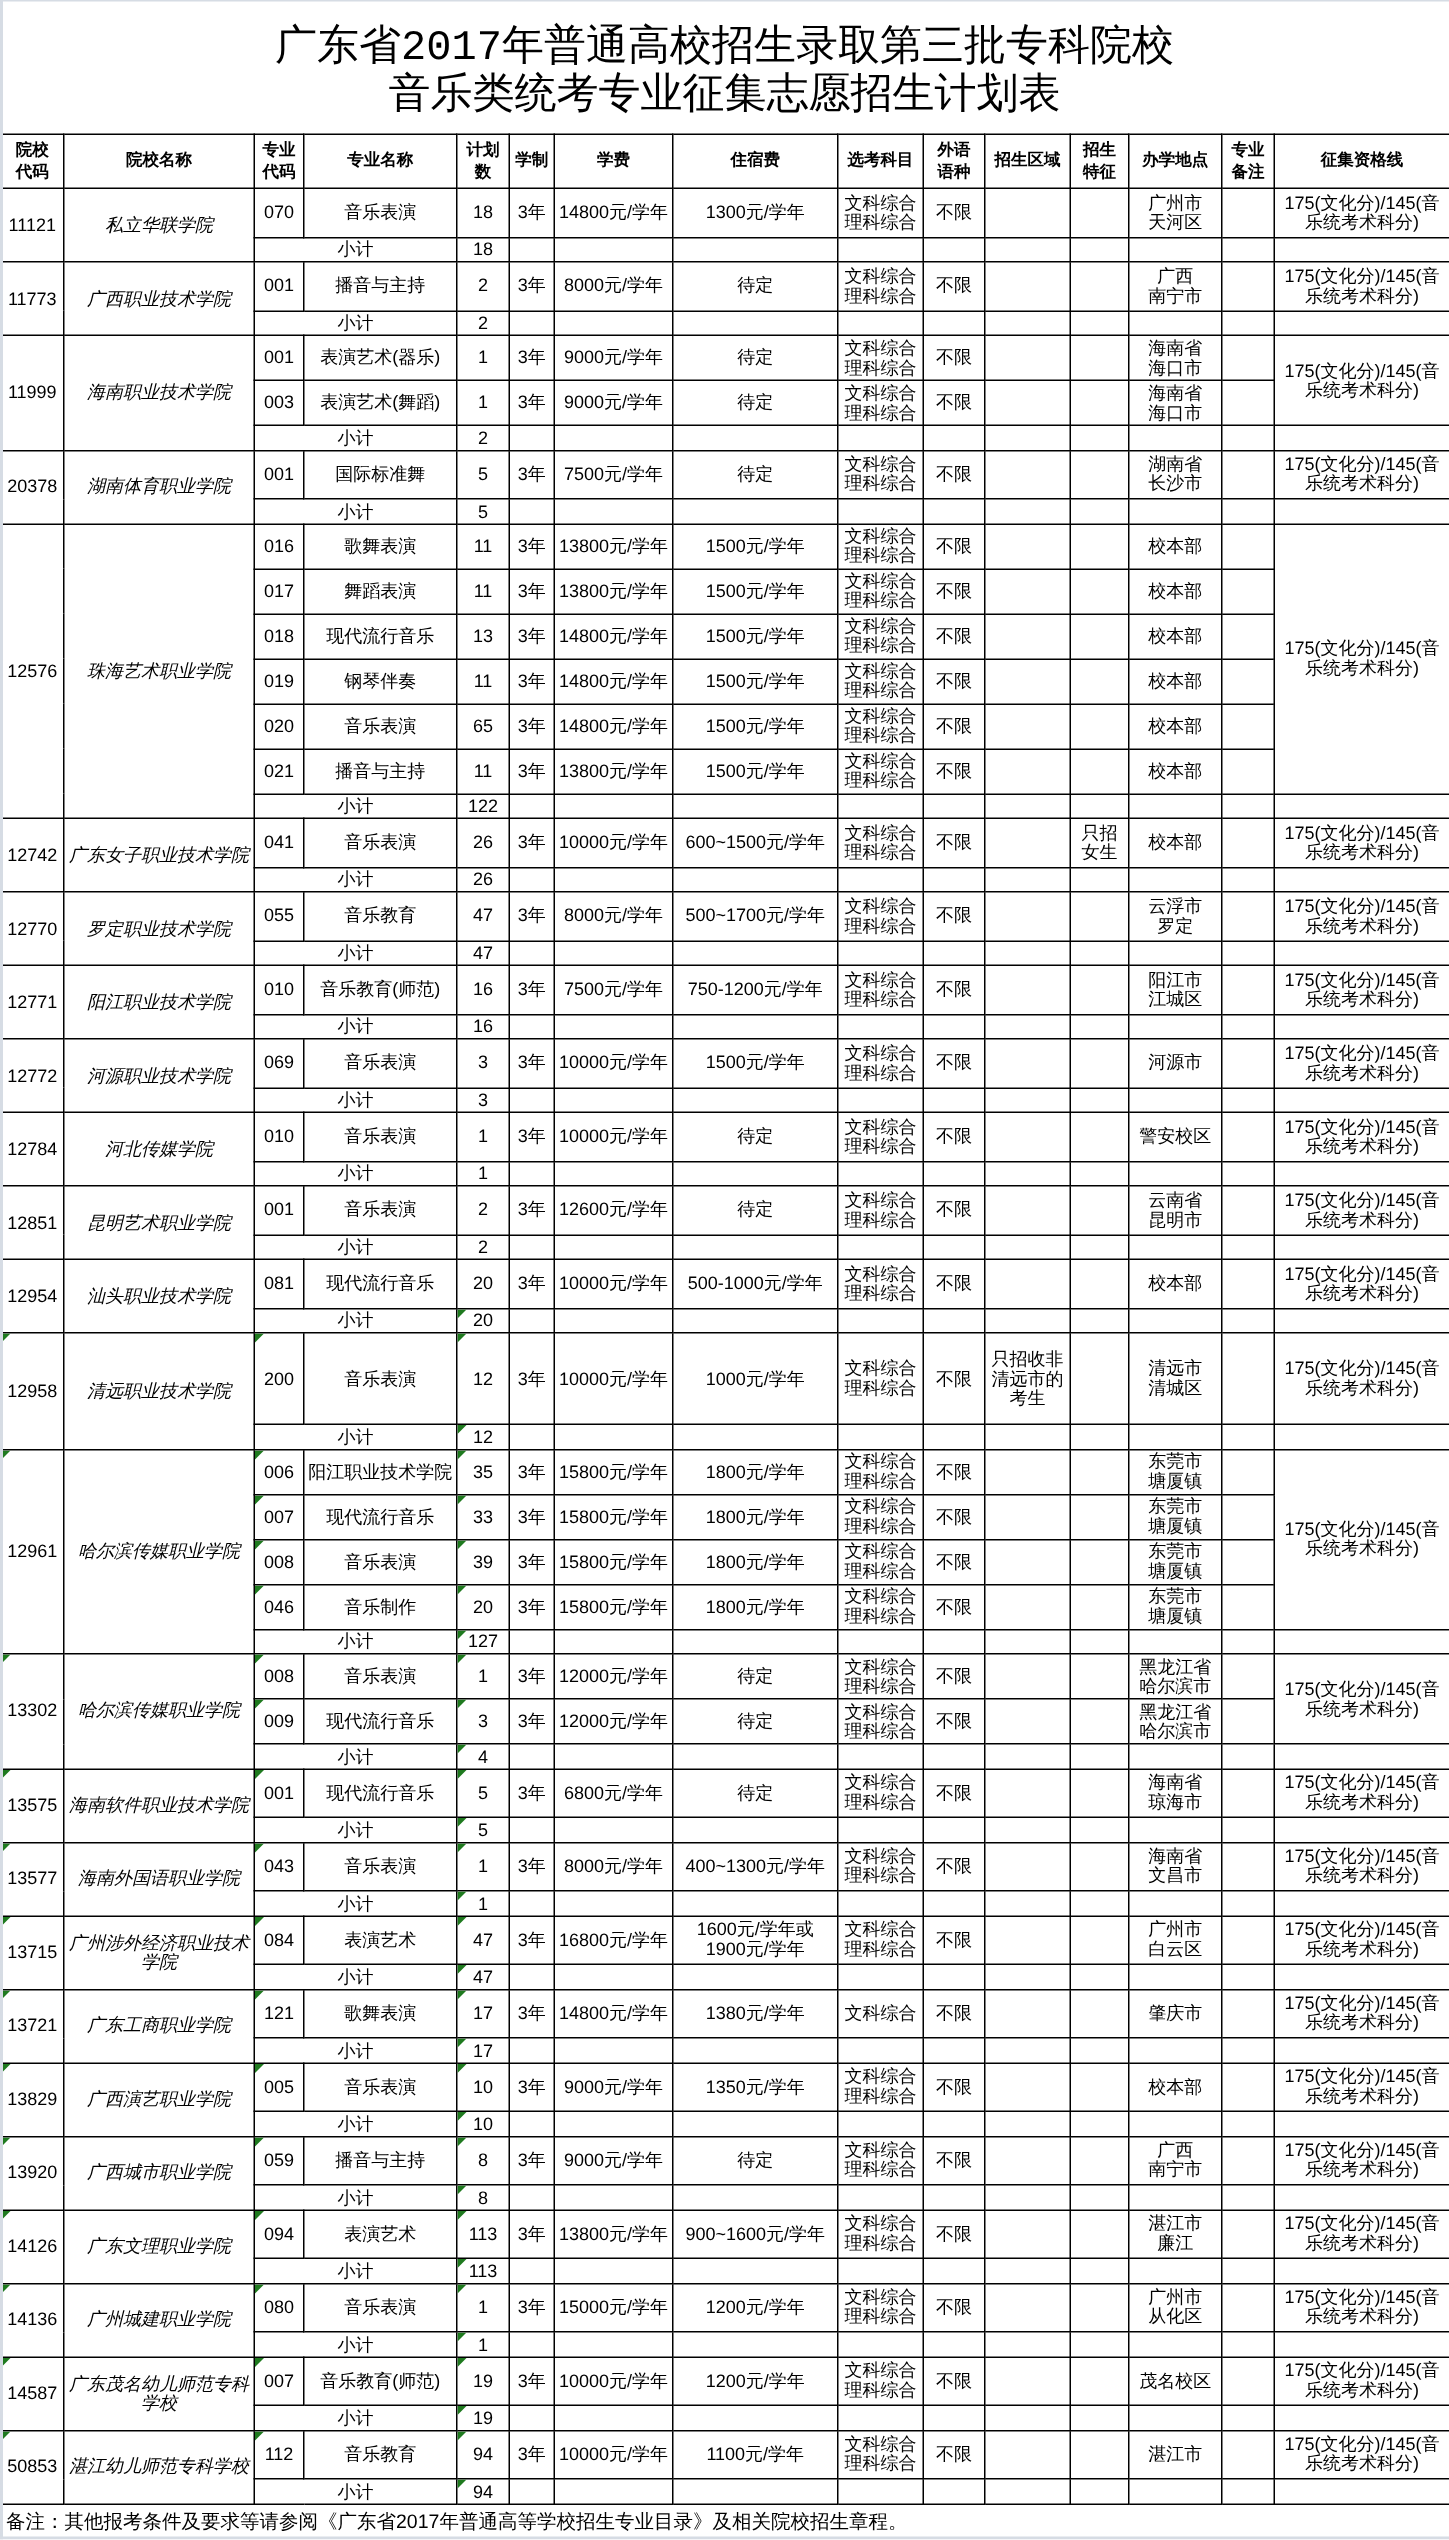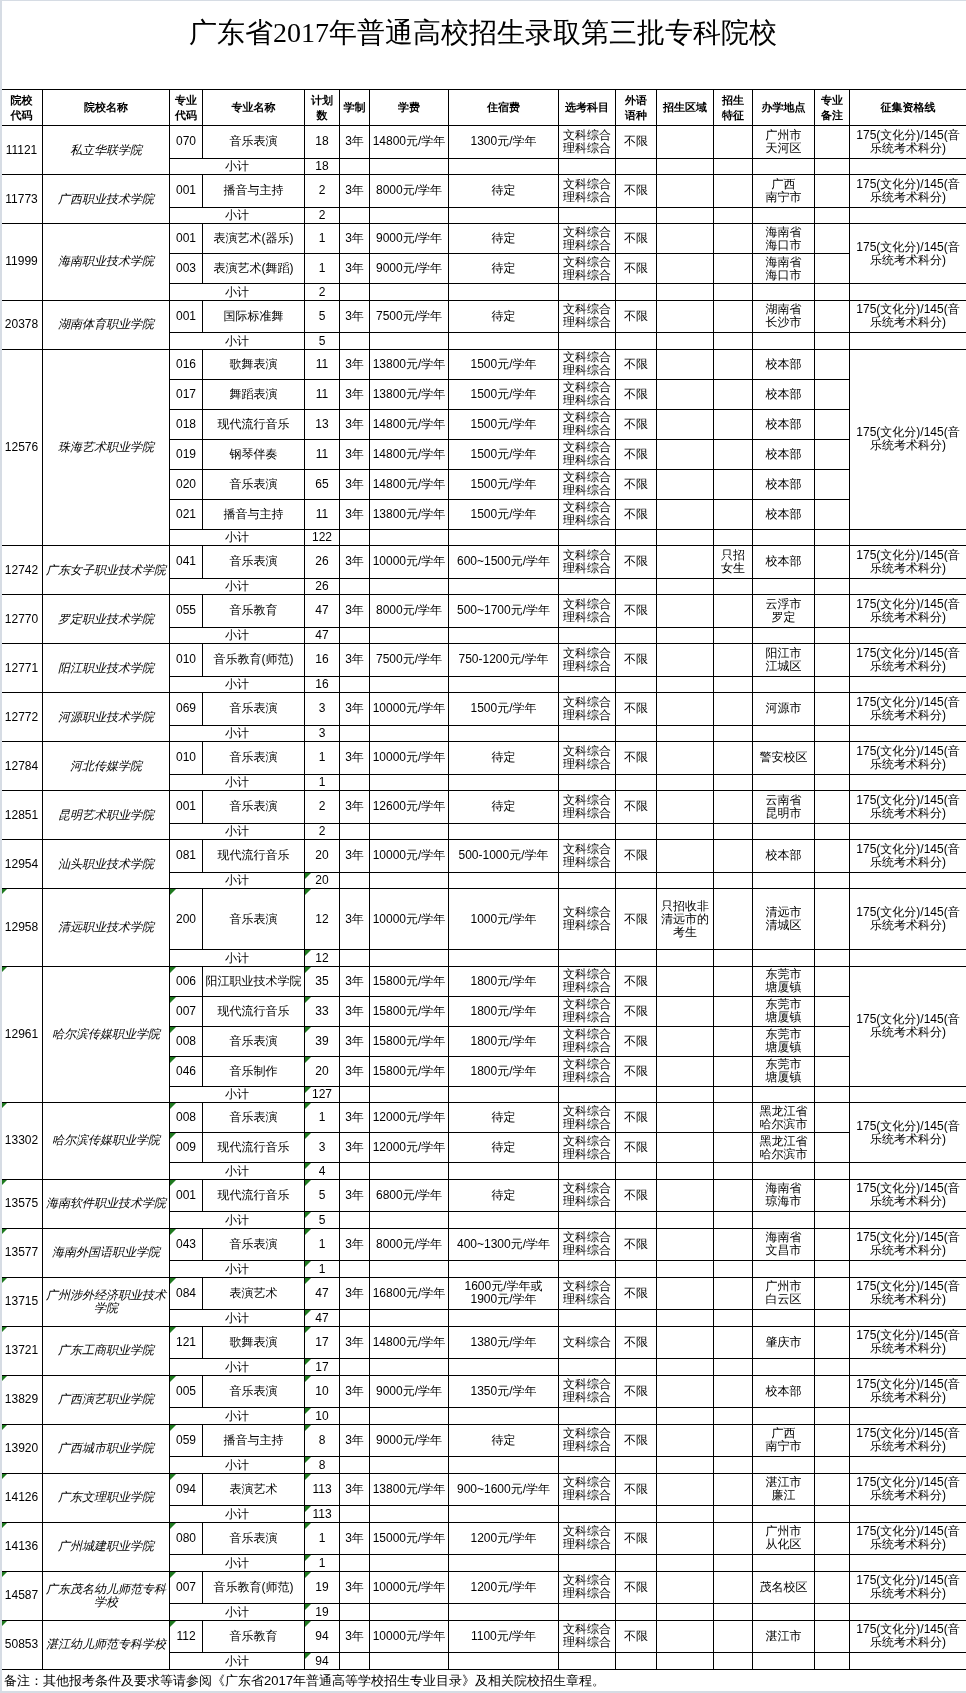--- a/index.html
+++ b/index.html
@@ -3,21 +3,21 @@
 <meta charset="utf-8">
 <style>
   html, body { margin: 0; padding: 0; background: #ffffff; }
   body {
     width: 966px; height: 1693px; overflow: hidden; position: relative;
     font-family: "Liberation Sans", "DejaVu Sans", sans-serif; color: #000;
   }
   .title-block {
     position: absolute; left: 0; top: 0; width: 966px; height: 89px;
     box-sizing: border-box; padding-top: 17px; text-align: center;
-    font-family: Liberation Serif, serif;
+    font-family: Liberation Mono, monospace;
     font-size: 28px; line-height: 32px; letter-spacing: 0px;
   }
   .title-line { display: block; }
   table.plan {
     position: absolute; left: 0; top: 89px; width: 966px;
     table-layout: fixed; border-collapse: collapse;
   }
   table.plan td, table.plan th {
     border: 1px solid #000; padding: 0 1px; text-align: center; vertical-align: middle;
     font-size: 12px; line-height: 13px; white-space: pre-line; overflow: hidden;
@@ -42,20 +42,21 @@
   }
   .edge-left { position: absolute; left: 0; top: 0; width: 2px; height: 1693px; background: #d6dce4; }
   .edge-top { position: absolute; left: 0; top: 0; width: 966px; height: 1px; background: #d6dce4; }
   .edge-bottom { position: absolute; left: 0; top: 1691px; width: 966px; height: 2px; background: #d6dce4; }
 </style>
 </head>
 <body>
 
 <div class="title-block">
   <span class="title-line">广东省2017年普通高校招生录取第三批专科院校</span>
+  <span class="title-line">音乐类统考专业征集志愿招生计划表</span>
 </div>
 
 <table class="plan">
   <colgroup>
     <col style="width:42px">
       <col style="width:127px">
       <col style="width:33px">
       <col style="width:102px">
     <col style="width:35px">
       <col style="width:30px">

